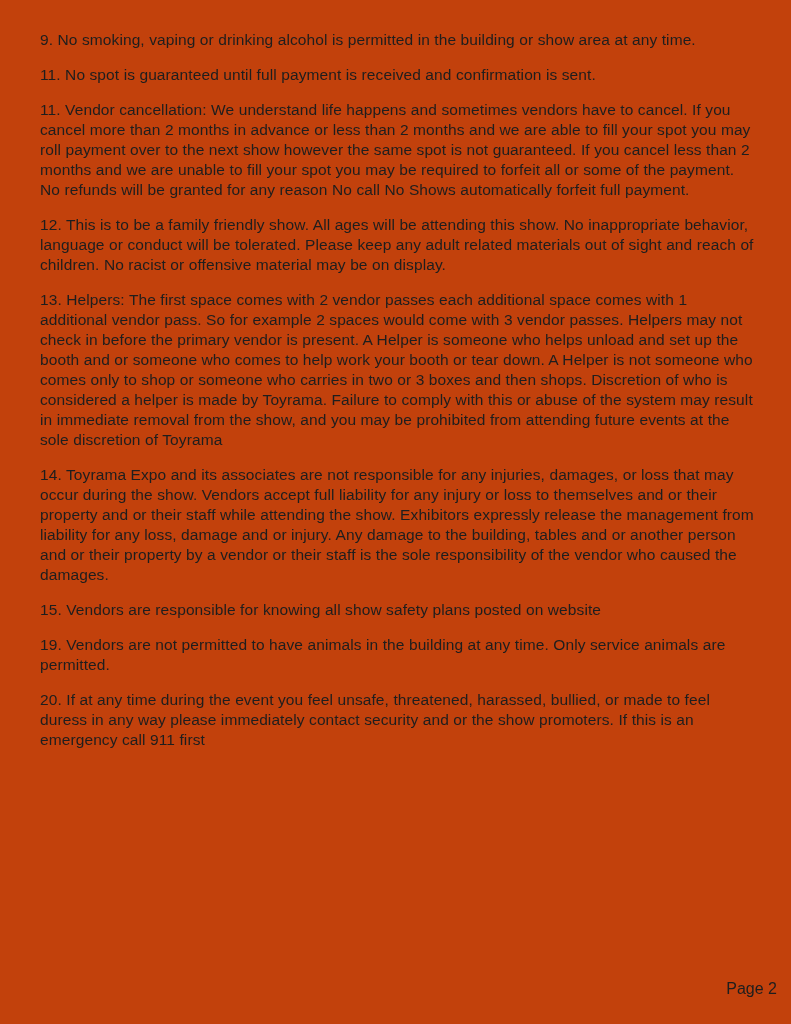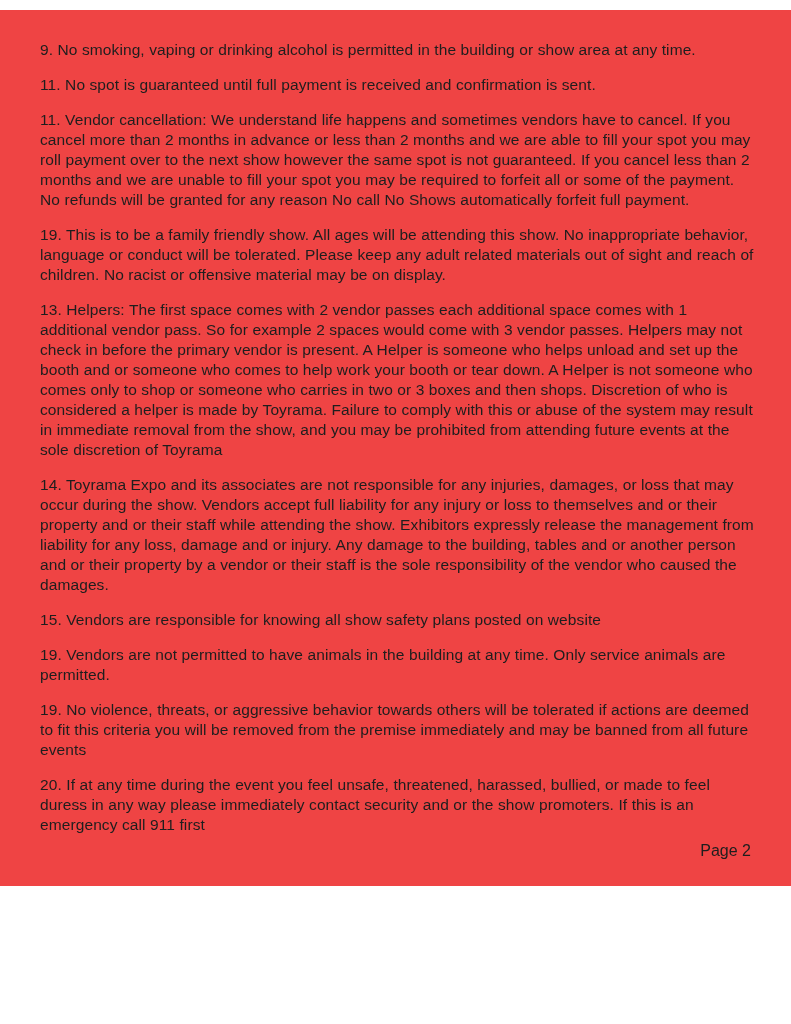--- a/index.html
+++ b/index.html
@@ -3,56 +3,54 @@
 <meta charset="utf-8">
 <style>
   * { margin: 0; padding: 0; box-sizing: border-box; }
   html, body {
     background: #ffffff;
     font-family: "Liberation Sans", "DejaVu Sans", sans-serif;
   }
   .page {
     position: relative;
     width: 791px;
-    height: 876px;
-    background: #ef4444;
+    height: 1024px;
+    background: #c2410c;
     overflow: hidden;
-    margin-top: 10px;
   }
   .content {
     position: absolute;
     top: 30px;
     left: 40px;
     right: 36px;
   }
   .content p {
     font-size: 15.5px;
     line-height: 20px;
     color: #1e1e1e;
     margin: 0 0 15px 0;
     letter-spacing: 0.1px;
   }
   .page-footer {
     position: absolute;
-    right: 40px;
+    right: 14px;
     bottom: 26px;
     font-size: 16px;
     color: #1e1e1e;
   }
 </style>
 </head>
 <body>
 
 <div class="page">
   <div class="content">
     <p>9. No smoking, vaping or drinking alcohol is permitted in the building or show area at any time.</p>
     <p>11. No spot is guaranteed until full payment is received and confirmation is sent.</p>
     <p>11. Vendor cancellation: We understand life happens and sometimes vendors have to cancel. If you cancel more than 2 months in advance or less than 2 months and we are able to fill your spot you may roll payment over to the next show however the same spot is not guaranteed. If you cancel less than 2 months and we are unable to fill your spot you may be required to forfeit all or some of the payment. No refunds will be granted for any reason No call No Shows automatically forfeit full payment.</p>
-    <p>19. This is to be a family friendly show. All ages will be attending this show. No inappropriate behavior, language or conduct will be tolerated. Please keep any adult related materials out of sight and reach of children. No racist or offensive material may be on display.</p>
+    <p>12. This is to be a family friendly show. All ages will be attending this show. No inappropriate behavior, language or conduct will be tolerated. Please keep any adult related materials out of sight and reach of children. No racist or offensive material may be on display.</p>
     <p>13. Helpers: The first space comes with 2 vendor passes each additional space comes with 1 additional vendor pass. So for example 2 spaces would come with 3 vendor passes. Helpers may not check in before the primary vendor is present. A Helper is someone who helps unload and set up the booth and or someone who comes to help work your booth or tear down. A Helper is not someone who comes only to shop or someone who carries in two or 3 boxes and then shops. Discretion of who is considered a helper is made by Toyrama. Failure to comply with this or abuse of the system may result in immediate removal from the show, and you may be prohibited from attending future events at the sole discretion of Toyrama</p>
     <p>14. Toyrama Expo and its associates are not responsible for any injuries, damages, or loss that may occur during the show. Vendors accept full liability for any injury or loss to themselves and or their property and or their staff while attending the show. Exhibitors expressly release the management from liability for any loss, damage and or injury. Any damage to the building, tables and or another person and or their property by a vendor or their staff is the sole responsibility of the vendor who caused the damages.</p>
     <p>15. Vendors are responsible for knowing all show safety plans posted on website</p>
     <p>19. Vendors are not permitted to have animals in the building at any time. Only service animals are permitted.</p>
-    <p>19. No violence, threats, or aggressive behavior towards others will be tolerated if actions are deemed to fit this criteria you will be removed from the premise immediately and may be banned from all future events</p>
     <p>20. If at any time during the event you feel unsafe, threatened, harassed, bullied, or made to feel duress in any way please immediately contact security and or the show promoters. If this is an emergency call 911 first</p>
   </div>
   <div class="page-footer">Page 2</div>
 </div>
 
 </body></html>

